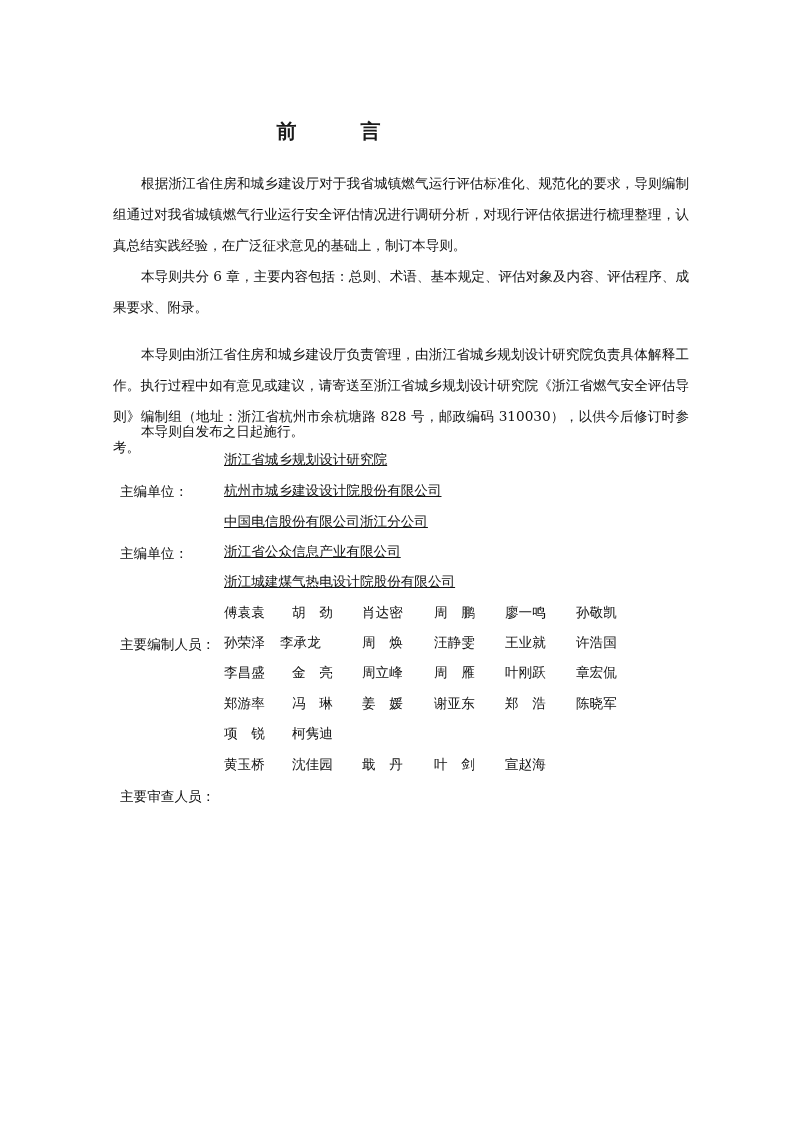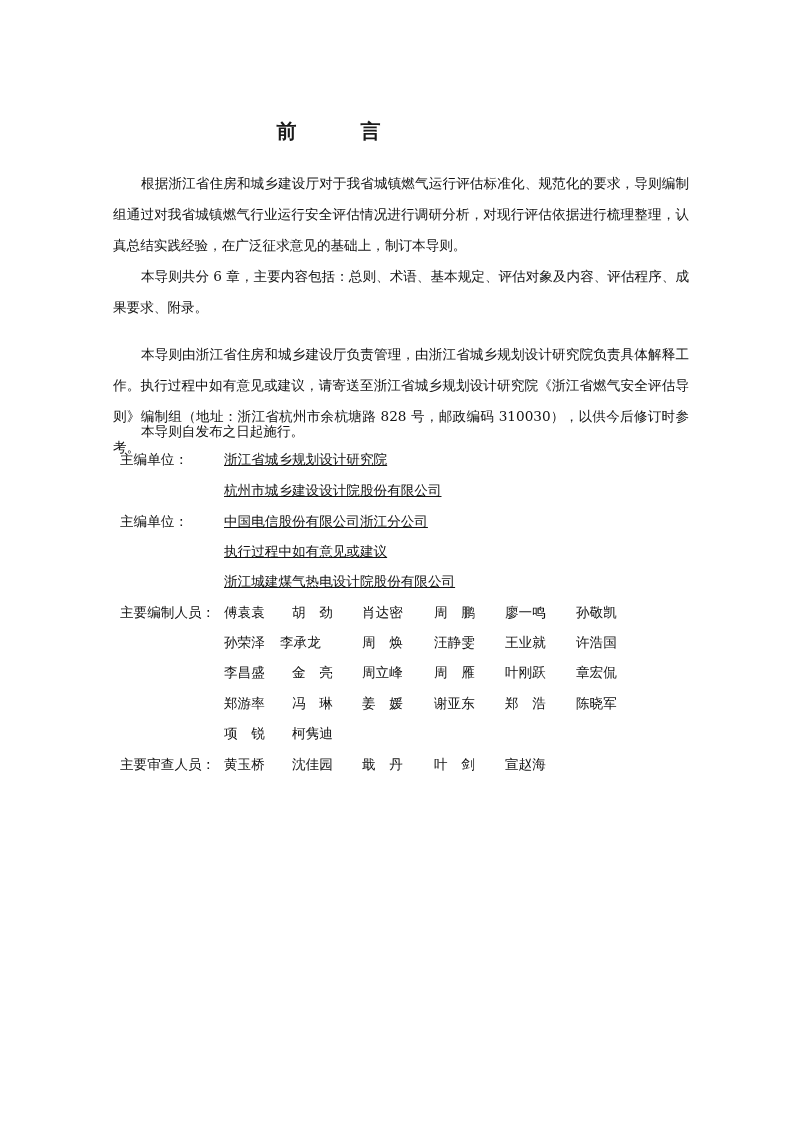--- a/index.html
+++ b/index.html
@@ -4,21 +4,21 @@
 <style>
   html, body { margin: 0; padding: 0; background: #ffffff; }
   body { width: 800px; height: 1132px; position: relative; font-family: "DejaVu Serif", "Liberation Serif", serif; color: #111; overflow: hidden; }
   .title { position: absolute; top: 118px; left: 0; width: 657px; text-align: center; font-family: "DejaVu Sans", sans-serif; font-size: 20px; letter-spacing: 22px; text-indent: 22px; font-weight: bold; color: #1a1a1a; }
   .para { position: absolute; left: 113px; width: 576px; font-size: 13.6px; line-height: 31px; text-align: justify; text-indent: 28px; }
   .p1 { top: 168px; }
   .p2 { top: 261px; }
   .p3 { top: 323px; margin-top: 16px; }
   .p4 { top: 416px; }
   .row { position: absolute; left: 120px; font-size: 13.6px; height: 31px; line-height: 31px; white-space: nowrap; }
-  .label { position: absolute; left: 0; }
+  .label { position: absolute; left: 0; margin-top: 32px; }
   .val { position: absolute; left: 104px; text-decoration: underline; }
   .names-row { position: absolute; left: 120px; font-size: 13.6px; height: 31px; line-height: 31px; white-space: nowrap; }
   .name { position: absolute; width: 60px; text-align: left; }
 </style>
 </head>
 <body>
 
 <div class="title">前　言</div>
 
 <div class="para p1">根据浙江省住房和城乡建设厅对于我省城镇燃气运行评估标准化、规范化的要求，导则编制组通过对我省城镇燃气行业运行安全评估情况进行调研分析，对现行评估依据进行梳理整理，认真总结实践经验，在广泛征求意见的基础上，制订本导则。</div>
@@ -32,21 +32,21 @@
 </div>
 <div class="row" style="top:475px;">
   <span class="val">杭州市城乡建设设计院股份有限公司</span>
 </div>
 
 <div class="row" style="top:506px;">
   <span class="label">主编单位：</span>
   <span class="val">中国电信股份有限公司浙江分公司</span>
 </div>
 <div class="row" style="top:536px;">
-  <span class="val">执行过程中如有意见或建议</span>
+  <span class="val">浙江省公众信息产业有限公司</span>
 </div>
 <div class="row" style="top:566px;">
   <span class="val">浙江城建煤气热电设计院股份有限公司</span>
 </div>
 
 <div class="names-row" style="top:597px;">
   <span class="label">主要编制人员：</span>
   <span class="name" style="left:104px">傅袁袁</span>
   <span class="name" style="left:172px">胡　劲</span>
   <span class="name" style="left:242px">肖达密</span>

